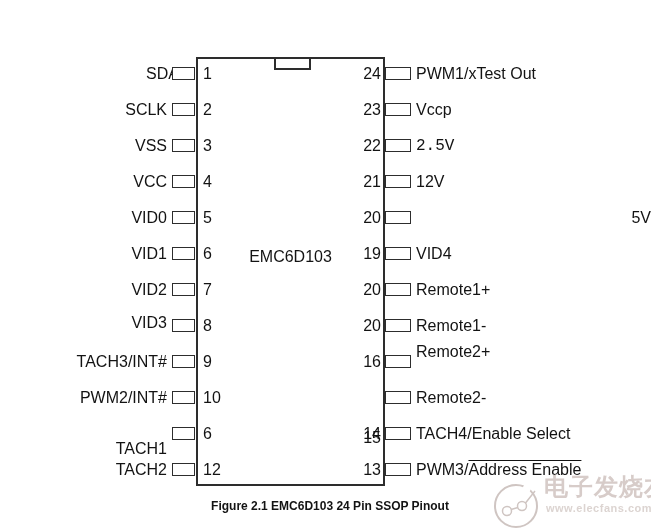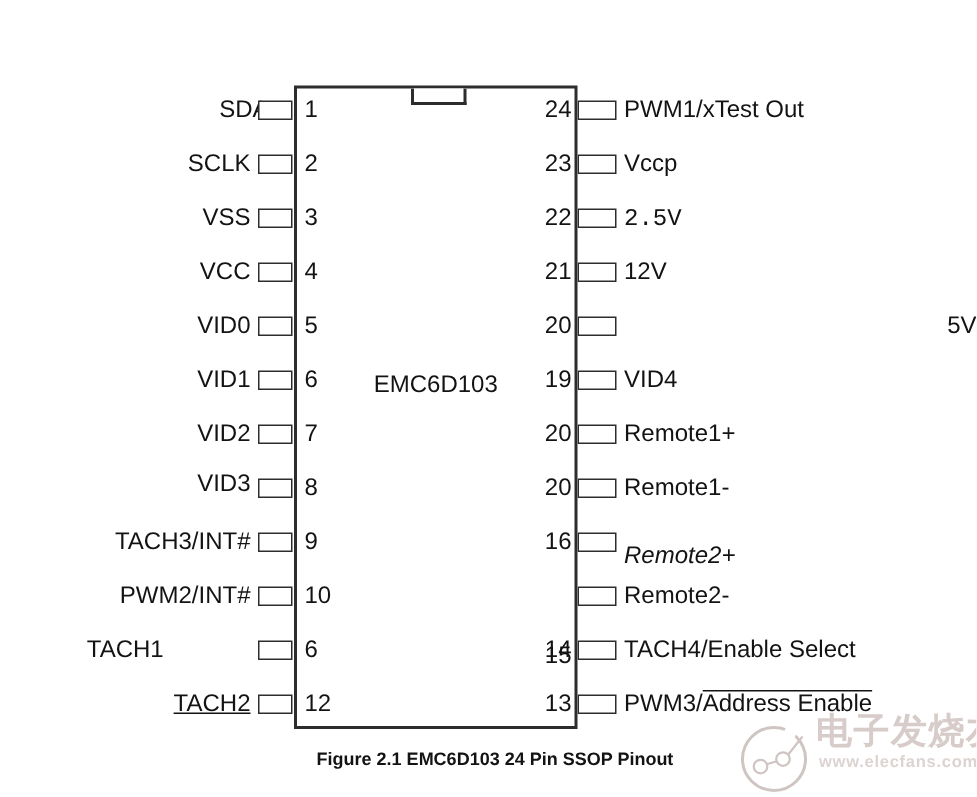--- a/index.html
+++ b/index.html
@@ -62,24 +62,24 @@
         <div class="pin-num left" style="top: 279px;">7</div>
         <div class="pin-label left" style="top: 312px;">VID3</div>
         <div class="pin-box left" style="top: 319px;"></div>
         <div class="pin-num left" style="top: 315px;">8</div>
         <div class="pin-label left" style="top: 351px;">TACH3/INT#</div>
         <div class="pin-box left" style="top: 355px;"></div>
         <div class="pin-num left" style="top: 351px;">9</div>
         <div class="pin-label left" style="top: 387px;">PWM2/INT#</div>
         <div class="pin-box left" style="top: 391px;"></div>
         <div class="pin-num left" style="top: 387px;">10</div>
-        <div class="pin-label left" style="top: 423px; text-align: center;">TACH1</div>
+        <div class="pin-label left" style="top: 438px;">TACH1</div>
         <div class="pin-box left" style="top: 427px;"></div>
         <div class="pin-num left" style="top: 423px;">6</div>
-        <div class="pin-label left" style="top: 459px; text-decoration: underline;">TACH2</div>
+        <div class="pin-label left" style="top: 459px;">TACH2</div>
         <div class="pin-box left" style="top: 463px;"></div>
         <div class="pin-num left" style="top: 459px;">12</div>
       </div>
     <div id="right-pins">
         <div class="pin-label right" style="top: 63px;">PWM1/xTest Out</div>
         <div class="pin-box right" style="top: 67px;"></div>
         <div class="pin-num right" style="top: 63px;">24</div>
         <div class="pin-label right" style="top: 99px;">Vccp</div>
         <div class="pin-box right" style="top: 103px;"></div>
         <div class="pin-num right" style="top: 99px;">23</div>
@@ -94,21 +94,21 @@
         <div class="pin-num right" style="top: 207px;">20</div>
         <div class="pin-label right" style="top: 243px;">VID4</div>
         <div class="pin-box right" style="top: 247px;"></div>
         <div class="pin-num right" style="top: 243px;">19</div>
         <div class="pin-label right" style="top: 279px;">Remote1+</div>
         <div class="pin-box right" style="top: 283px;"></div>
         <div class="pin-num right" style="top: 279px;">20</div>
         <div class="pin-label right" style="top: 315px;">Remote1-</div>
         <div class="pin-box right" style="top: 319px;"></div>
         <div class="pin-num right" style="top: 315px;">20</div>
-        <div class="pin-label right" style="top: 360px; font-style: italic;">Remote2+</div>
+        <div class="pin-label right" style="top: 341px;">Remote2+</div>
         <div class="pin-box right" style="top: 355px;"></div>
         <div class="pin-num right" style="top: 351px;">16</div>
         <div class="pin-label right" style="top: 387px;">Remote2-</div>
         <div class="pin-box right" style="top: 391px;"></div>
         <div class="pin-num right" style="top: 387px; margin-top: 40px;">15</div>
         <div class="pin-label right" style="top: 423px;">TACH4/Enable Select</div>
         <div class="pin-box right" style="top: 427px;"></div>
         <div class="pin-num right" style="top: 423px;">14</div>
         <div class="pin-label right" style="top: 459px;">PWM3/<span class="overline">Address Enable</span></div>
         <div class="pin-box right" style="top: 463px;"></div>

